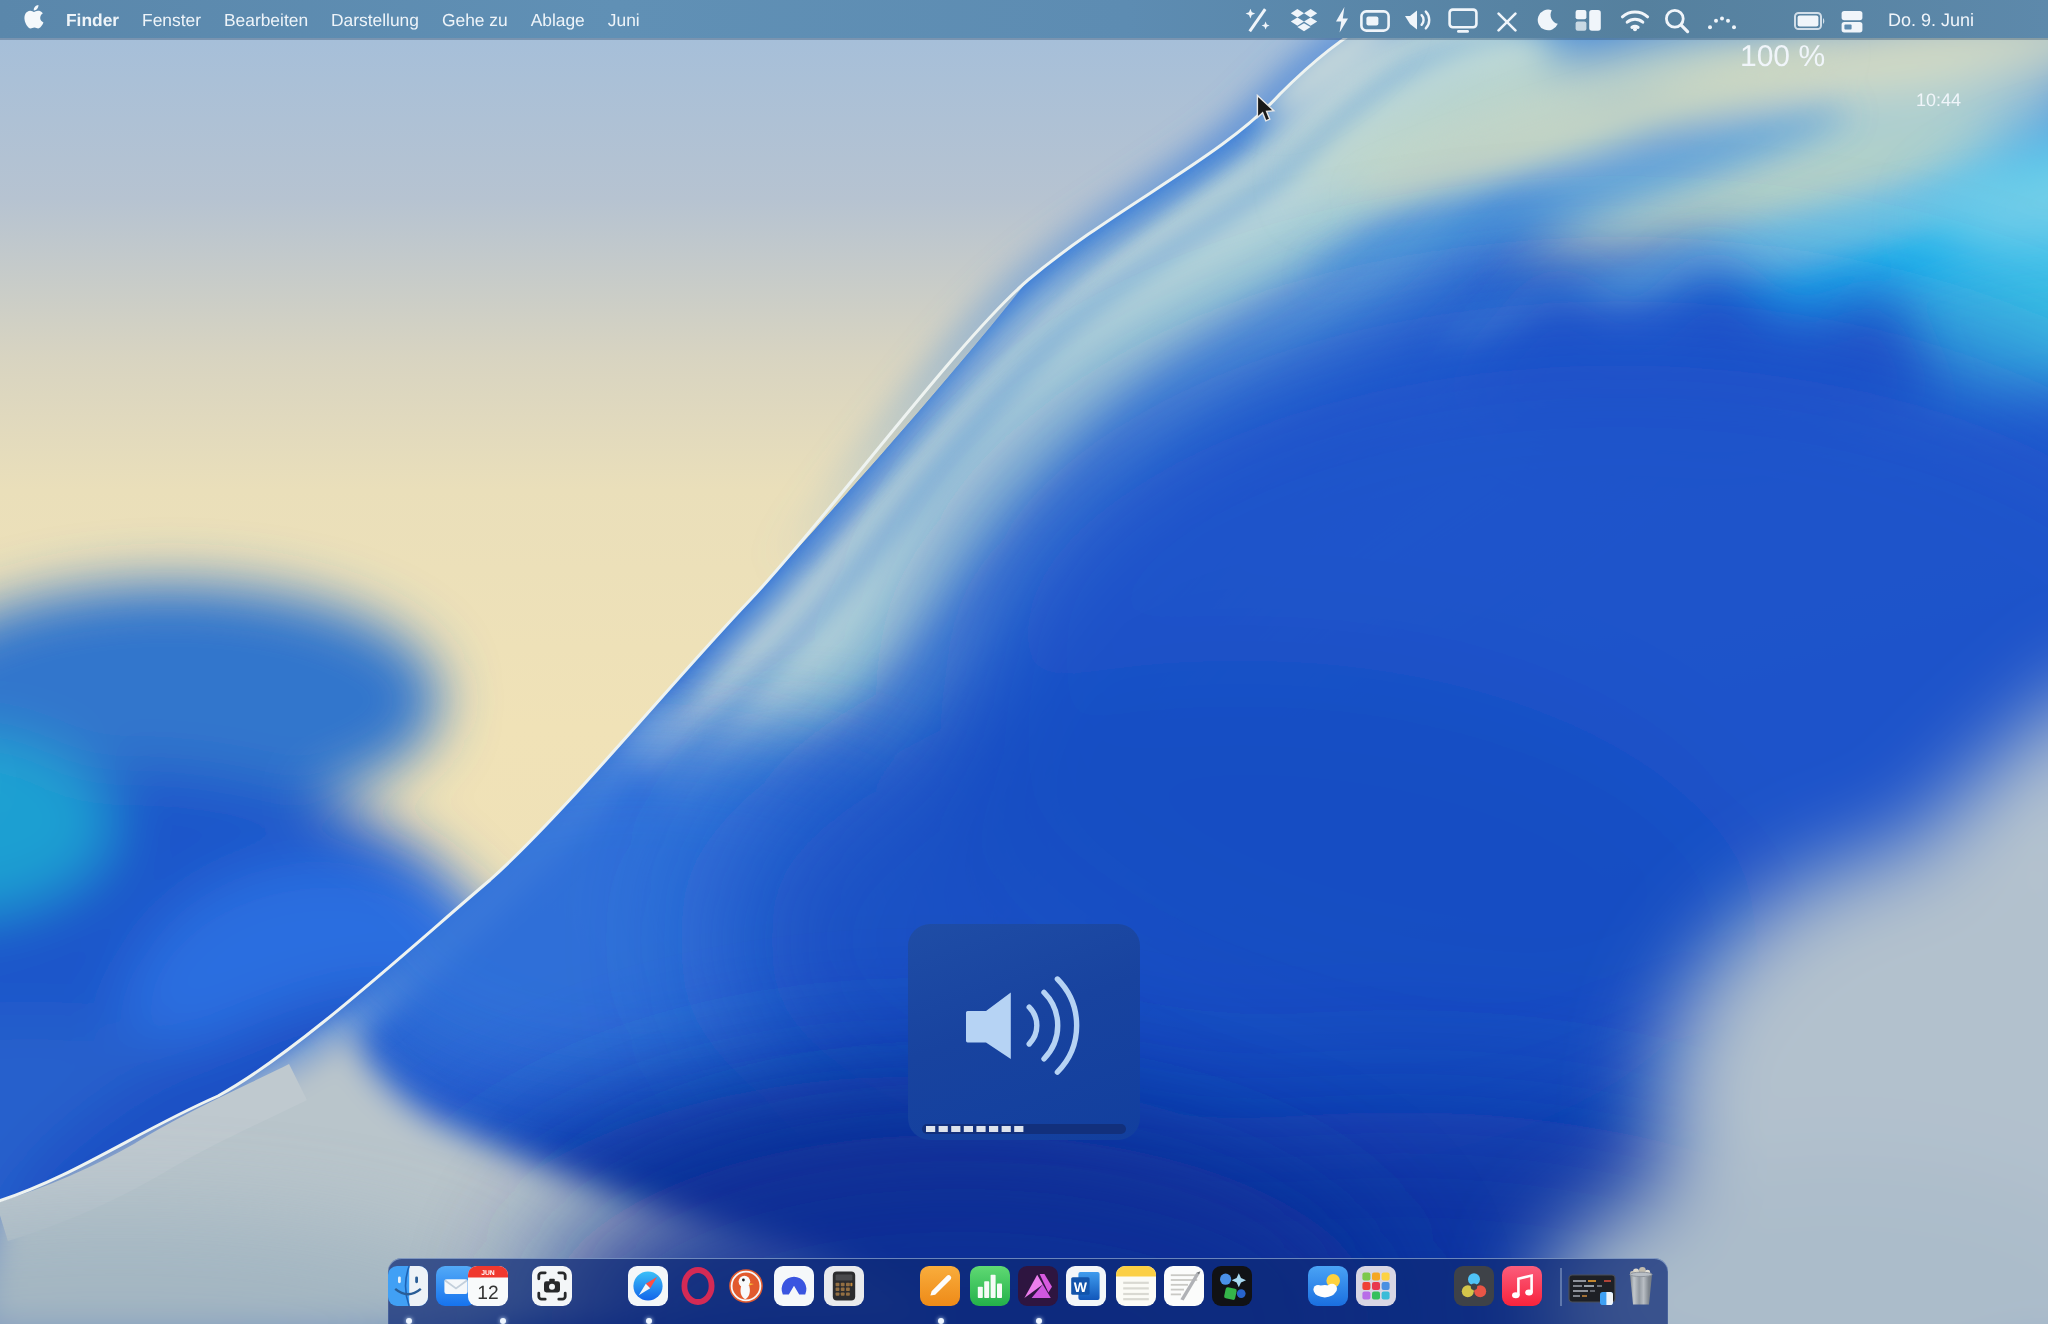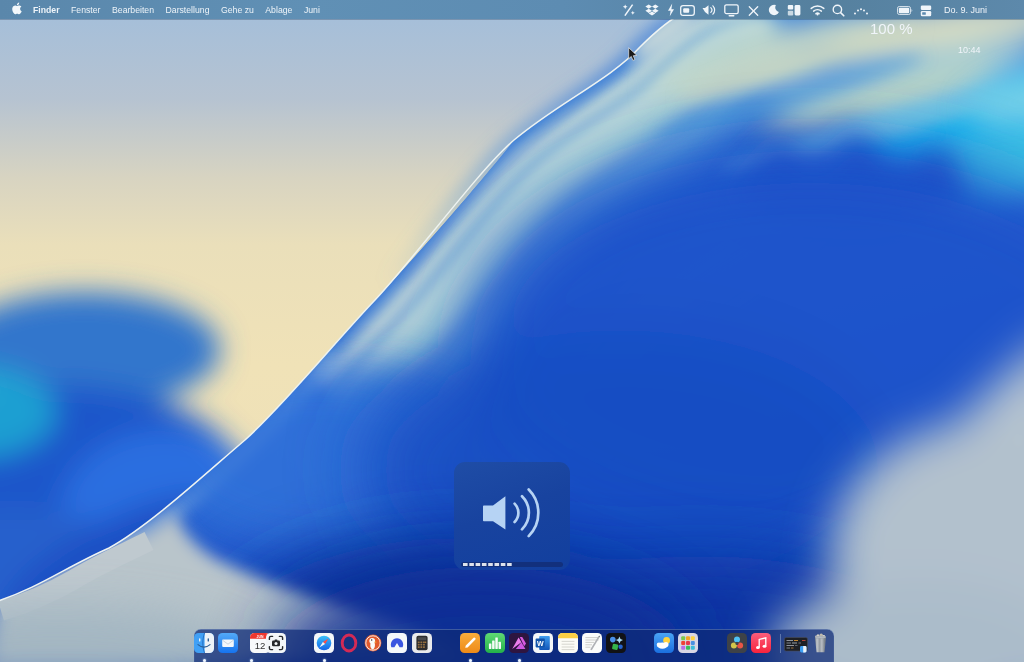--- a/index.html
+++ b/index.html
@@ -323,21 +323,21 @@
           <linearGradient id="mg" x1="0" y1="0" x2="0" y2="1">
             <stop offset="0" stop-color="#53aaf7"></stop>
             <stop offset="1" stop-color="#1673ee"></stop>
           </linearGradient>
         </defs>
 <rect width="20" height="20" rx="4.5" fill="url(#mg)"></rect>
 <rect x="4.2" y="6.6" width="11.6" height="7.4" rx="1.1" fill="#f4f7fa"></rect>
 <path d="M4.4,7.1 L10,11.2 L15.6,7.1" fill="none" stroke="#c3cfdb" stroke-width="0.9"></path>
 </svg>
     </span>
-  <span class="di" style="left:56px;top:4px;width:20px;height:16px;">
+  <span class="di" style="left:40px;top:4px;width:20px;height:16px;">
       <svg width="20" height="20" viewBox="0 0 20 20">
 <rect width="20" height="20" rx="4.5" fill="#f8fafb"></rect>
 <path d="M4.5,0 H15.5 A4.5,4.5 0 0 1 20,4.5 V5.8 H0 V4.5 A4.5,4.5 0 0 1 4.5,0 Z" fill="#f0382e"></path>
 <text x="10" y="4.5" font-family="Liberation Sans" font-size="3.4" font-weight="bold" fill="#fff" text-anchor="middle">JUN</text>
 <text x="10" y="16.3" font-family="Liberation Sans" font-size="9.6" fill="#333" text-anchor="middle">12</text>
 </svg>
     </span>
   <span class="di" style="left:72.3px;top:4px;width:20px;height:20px;">
       <svg width="20" height="20" viewBox="0 0 20 20">
 <rect width="20" height="20" rx="4.5" fill="#f3f6f8"></rect>

